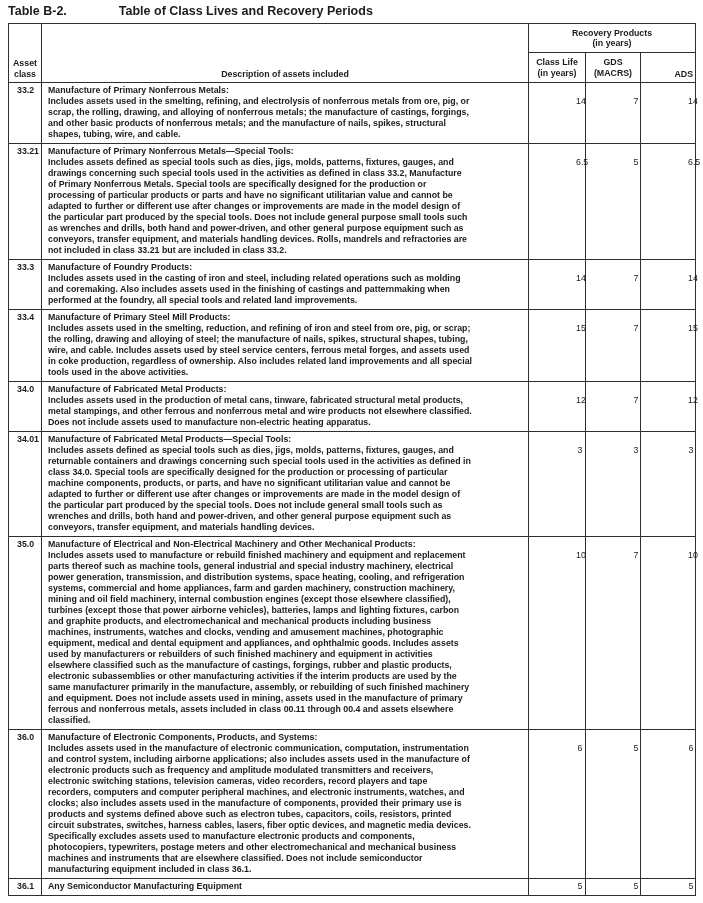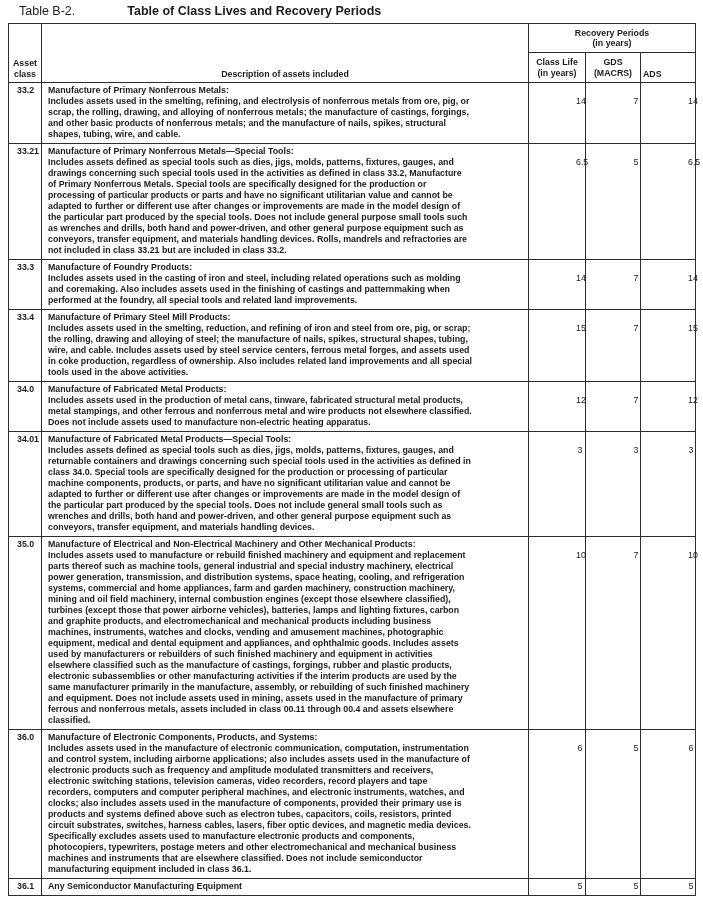--- a/index.html
+++ b/index.html
@@ -18,21 +18,21 @@
     position: relative;
     padding: 3px 0 0 8px;
     box-sizing: border-box;
   }
   .doc-title {
     font-size: 12.5px;
     line-height: 15px;
     margin: 1px 0 4px 0;
     white-space: nowrap;
   }
-  .doc-title .prefix { font-weight: 400; margin-right: 7px; margin-left: 11px; }
+  .doc-title .prefix { font-weight: 700; margin-right: 7px; }
   .doc-title .main   { font-weight: 700; margin-left: 45px; }
 
   table.class-lives {
     border-collapse: collapse;
     width: 687px;
     table-layout: fixed;
   }
   table.class-lives th,
   table.class-lives td {
     border: 1px solid #2e2e2e;
@@ -47,21 +47,21 @@
   thead th {
     font-size: 8.8px;
     font-weight: 700;
     line-height: 10.5px;
     padding: 2px;
   }
   th.h-asset { vertical-align: bottom; text-align: center; padding-bottom: 3px; }
   th.h-desc  { vertical-align: bottom; text-align: center; padding: 2px 6px 3px 6px; }
   th.h-group { vertical-align: middle; text-align: center; height: 24px; }
   th.h-sub   { vertical-align: middle; text-align: center; height: 25px; }
-  th.h-ads   { vertical-align: bottom; text-align: left; padding-bottom: 3px; }
+  th.h-ads   { vertical-align: bottom; text-align: right; padding-bottom: 3px; }
   .hline { display: block; }
 
   tbody td {
     font-size: 8.8px;
     line-height: 11px;
     vertical-align: top;
   }
   td.asset {
     text-align: center;
     font-weight: 700;
@@ -97,21 +97,21 @@
       <col class="c-ads">
     </colgroup>
     <thead>
       <tr>
         <th class="h-asset" rowspan="2">
           <span class="hline">Asset</span>
           <span class="hline">class</span>
         </th>
         <th class="h-desc" rowspan="2">Description of assets included</th>
         <th class="h-group" colspan="3">
-          <span class="hline">Recovery Periods</span>
+          <span class="hline">Recovery Products</span>
           <span class="hline">(in years)</span>
         </th>
       </tr>
       <tr>
         <th class="h-sub">
           <span class="hline">Class Life</span>
           <span class="hline">(in years)</span>
         </th>
         <th class="h-sub">
           <span class="hline">GDS</span>

